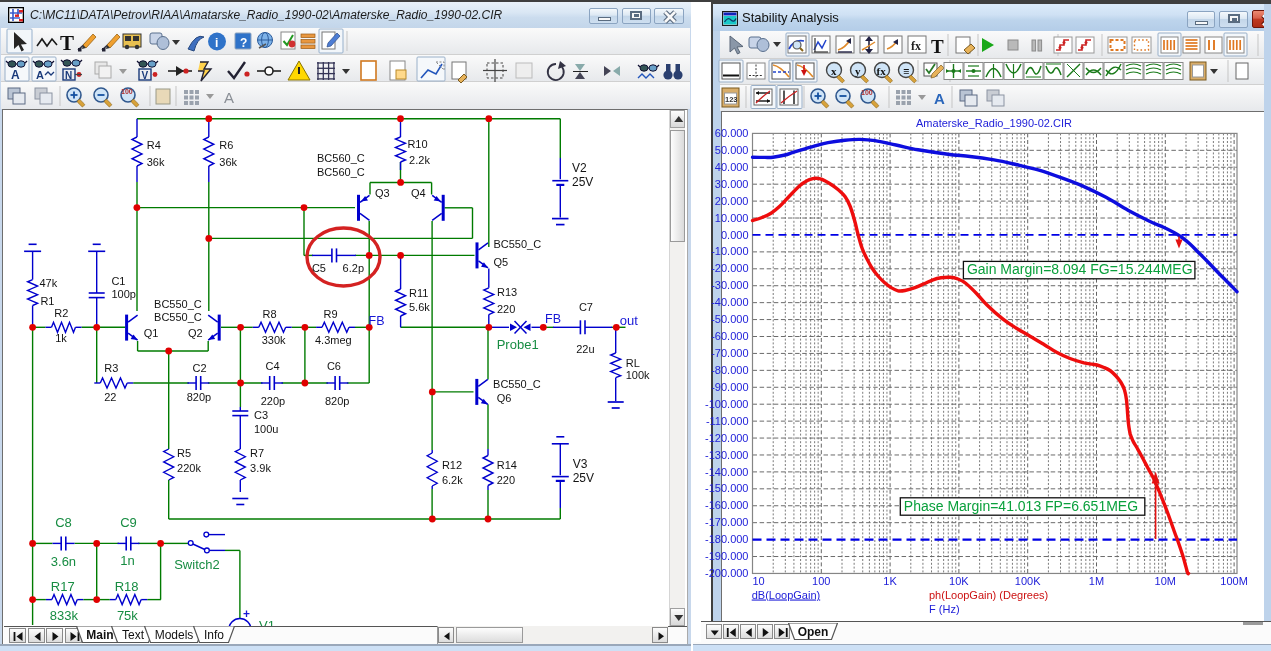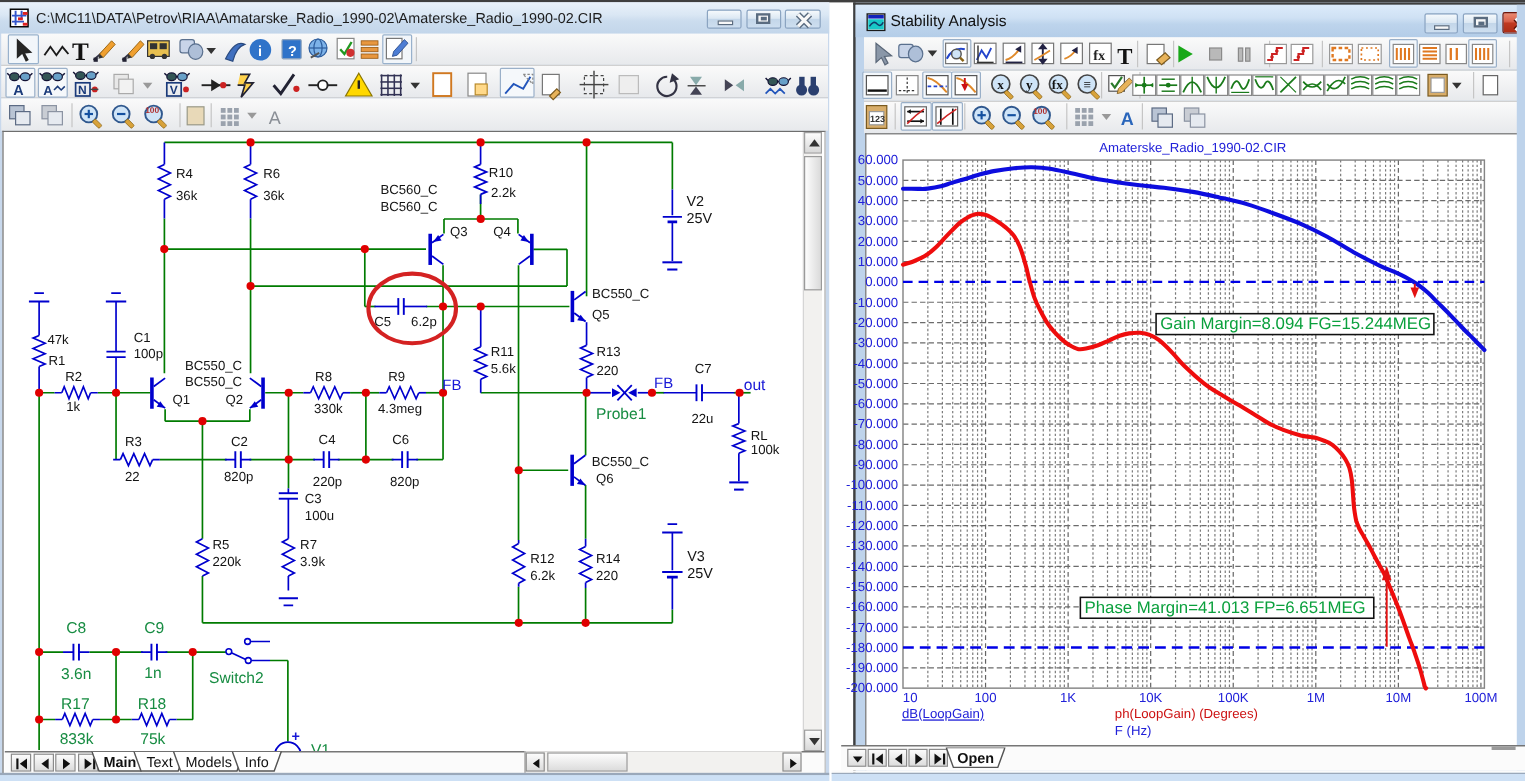--- a/index.html
+++ b/index.html
@@ -7,21 +7,21 @@
     <svg style="position:absolute;left:8px;top:6.5px" width="16" height="16">
       <rect x="0.5" y="0.5" width="15" height="15" fill="#fff" stroke="#000" stroke-width="1.6"></rect>
       <line x1="5" y1="2" x2="5" y2="14" stroke="#3355cc" stroke-width="1.6"></line>
       <line x1="10" y1="2" x2="10" y2="9" stroke="#3355cc" stroke-width="1.6"></line>
       <line x1="2" y1="6" x2="14" y2="6" stroke="#3355cc" stroke-width="1.4"></line>
       <line x1="2" y1="11" x2="12" y2="11" stroke="#3355cc" stroke-width="1.4"></line>
       <rect x="11" y="3" width="4" height="2.4" fill="#dd2222"></rect>
       <rect x="7" y="7.5" width="4" height="2.4" fill="#dd2222"></rect>
       <rect x="11" y="12" width="4" height="2.4" fill="#dd2222"></rect>
     </svg>
-    <div style="position:absolute;left:30px;top:7.5px;font-size:12px;color:#1c1c1c;white-space:nowrap;">C:\MC11\DATA\Petrov\RIAA\Amatarske_Radio_1990-02\Amaterske_Radio_1990-02.CIR</div>
+    <div style="position:absolute;left:30px;top:7.5px;font-size:12px;color:#1c1c1c;white-space:nowrap;font-style:italic;">C:\MC11\DATA\Petrov\RIAA\Amatarske_Radio_1990-02\Amaterske_Radio_1990-02.CIR</div>
     <div style="position:absolute;left:589px;top:7.5px;width:29px;height:16px;background:linear-gradient(#f5f9fc 0%,#dce8f3 45%,#c3d6e9 50%,#cedff0 100%);border:1px solid #8ba4c1;border-radius:2px;">
       <div style="position:absolute;left:7.5px;top:8px;width:13px;height:4px;background:#f8f8f8;border:1px solid #5a6c80;"></div>
     </div>
     <div style="position:absolute;left:621.5px;top:7.5px;width:29px;height:16px;background:linear-gradient(#f5f9fc 0%,#dce8f3 45%,#c3d6e9 50%,#cedff0 100%);border:1px solid #8ba4c1;border-radius:2px;">
       <div style="position:absolute;left:7.5px;top:2.0px;width:12px;height:9px;background:#f8f8f8;border:2px solid #5a6c80;"></div>
       <div style="position:absolute;left:11.5px;top:5.5px;width:5px;height:3px;background:#5a6c80;"></div>
     </div>
     <div style="position:absolute;left:654px;top:7.5px;width:30px;height:16px;background:linear-gradient(#f5f9fc 0%,#dce8f3 45%,#c3d6e9 50%,#cedff0 100%);border:1px solid #8ba4c1;border-radius:2px;">
       <svg width="30" height="16" style="position:absolute;left:0;top:0">
         <g stroke="#5a6c80" stroke-width="5">

